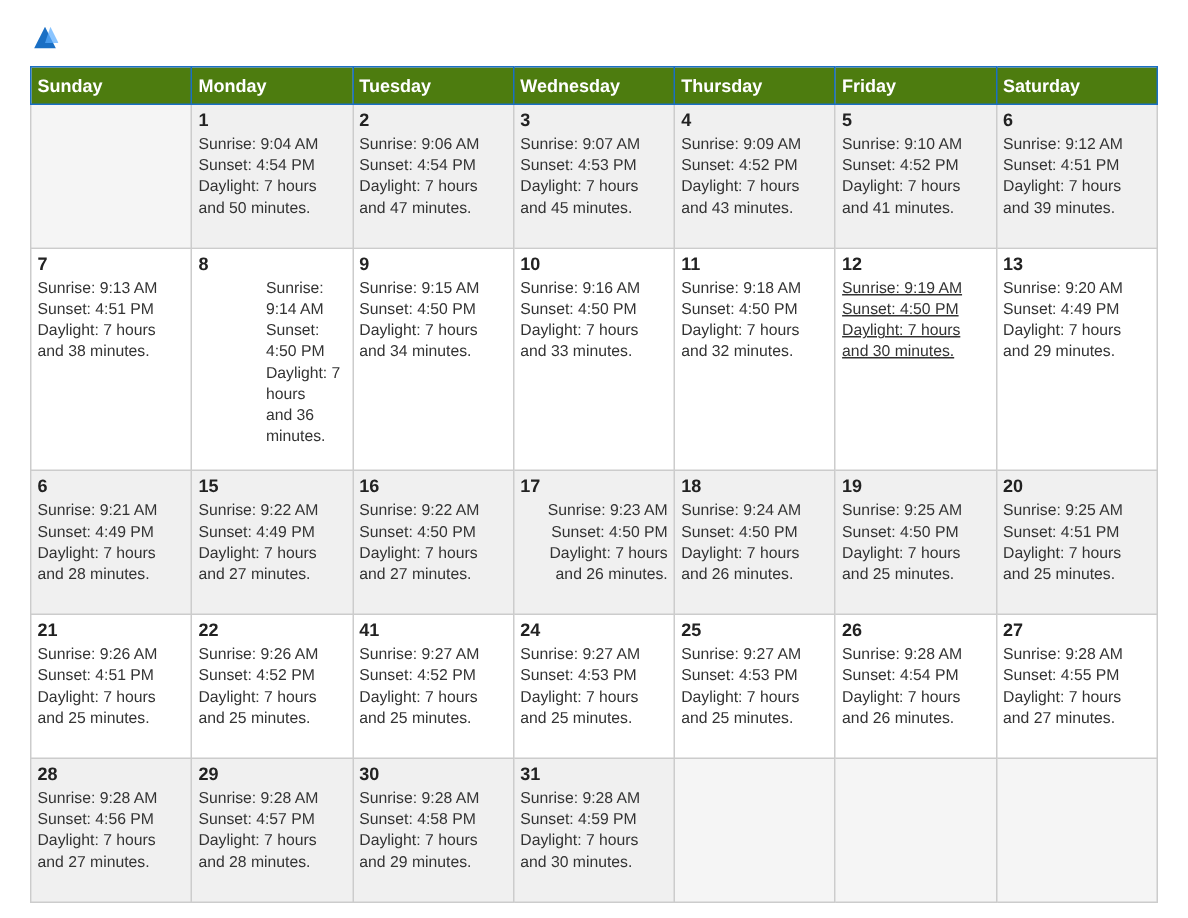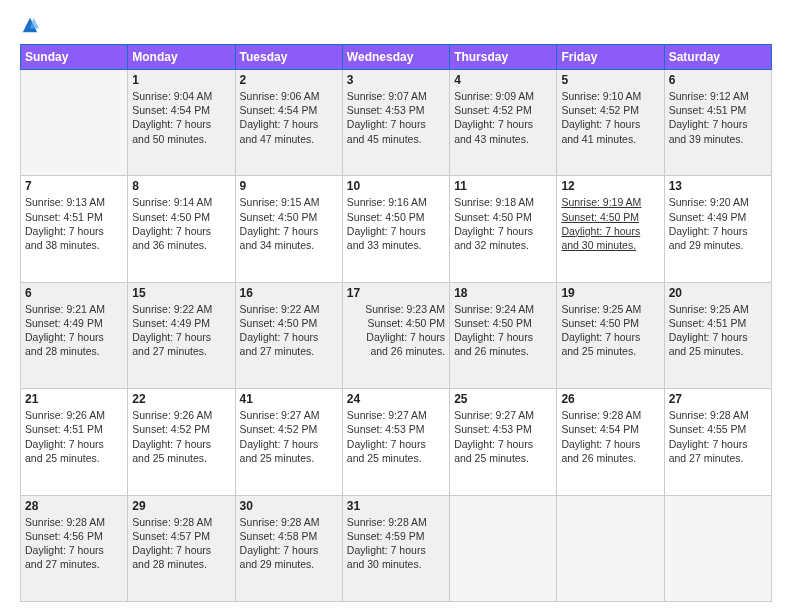--- a/index.html
+++ b/index.html
@@ -54,21 +54,21 @@
       font-size: 15px;
       color: #555;
     }
     .calendar {
       flex: 1;
       border-collapse: collapse;
       width: 100%;
       font-size: 11px;
     }
     .calendar th {
-      background: #8b5cf6;
+      background: #4d7c0f;
       color: #fff;
       padding: 5px 4px;
       text-align: left;
       font-size: 12px;
       font-weight: bold;
       border: 1px solid #1a6fc4;
     }
     .calendar td {
       border: 1px solid #ccc;
       vertical-align: top;
@@ -183,21 +183,21 @@
         <tr class="row-white">
           <td>
             <span class="day-num">7</span>
             <div class="day-info" style="white-space: pre-line;">Sunrise: 9:13 AM
 Sunset: 4:51 PM
 Daylight: 7 hours
 and 38 minutes.</div>
           </td>
           <td>
             <span class="day-num">8</span>
-            <div class="day-info" style="white-space: pre-line;">Sunrise: 9:14 AM
+            <div class="day-info" style="white-space: pre-line; margin-left: 45px;">Sunrise: 9:14 AM
 Sunset: 4:50 PM
 Daylight: 7 hours
 and 36 minutes.</div>
           </td>
           <td>
             <span class="day-num">9</span>
             <div class="day-info" style="white-space: pre-line;">Sunrise: 9:15 AM
 Sunset: 4:50 PM
 Daylight: 7 hours
 and 34 minutes.</div>

